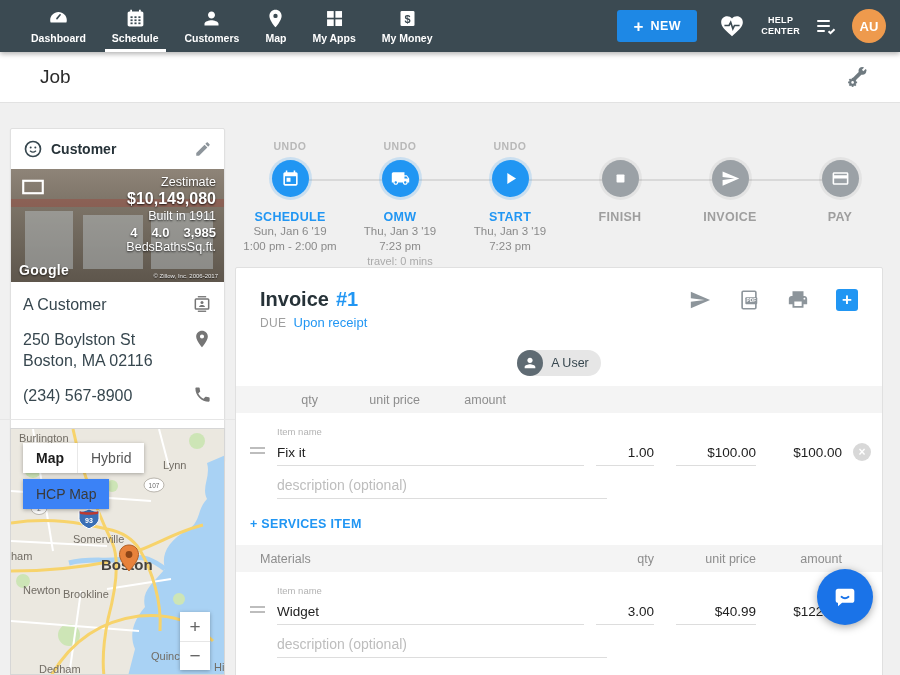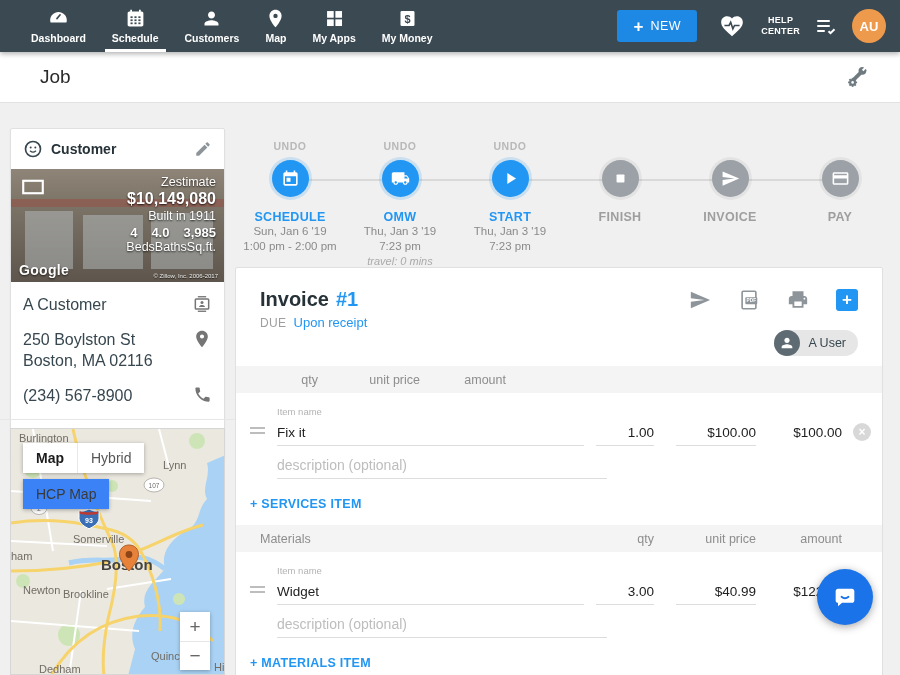--- a/index.html
+++ b/index.html
@@ -13,21 +13,21 @@
     box-shadow:0 2px 5px rgba(0,0,0,.3); }
   .nav-item { height:52px; padding:0 13px; display:flex; flex-direction:column; align-items:center;
     justify-content:center; position:relative; color:#fff; cursor:pointer; }
   .nav-item svg { width:21px; height:21px; }
   .nav-label { font-size:10.5px; font-weight:bold; margin-top:3px; white-space:nowrap; }
   .nav-item.active::after { content:""; position:absolute; bottom:0; left:6px; right:6px; height:3px; background:#fff; }
   .nav-spacer { flex:1; }
   .new-btn { width:80px; height:32px; background:#1e88e5; border-radius:3px; color:#fff;
     display:flex; align-items:center; justify-content:center; gap:7px; cursor:pointer; margin-right:22px; }
   .new-plus { font-size:17px; font-weight:bold; line-height:1; }
-  .new-label { font-size:12.5px; font-weight:normal; letter-spacing:.4px; }
+  .new-label { font-size:12.5px; font-weight:bold; letter-spacing:.4px; }
   .heart-wrap { margin-right:16px; cursor:pointer; display:flex; }
   .helpcenter { color:#fff; font-size:9px; font-weight:bold; text-align:center; line-height:1.25;
     letter-spacing:.3px; margin-right:14px; cursor:pointer; }
   .tasks-wrap { margin-right:14px; cursor:pointer; display:flex; }
   .avatar { width:34px; height:34px; border-radius:50%; background:#ee9a4d; color:#fff;
     font-size:13px; font-weight:bold; display:flex; align-items:center; justify-content:center; cursor:pointer; }
 
   
   .page-header { position:absolute; top:52px; left:0; right:0; height:51px; background:#fff;
     border-bottom:1px solid #e2e2e2; display:flex; align-items:center; padding:0 30px 0 40px; z-index:30; }
@@ -88,37 +88,37 @@
   .t-undo { height:15px; font-size:10.5px; font-weight:bold; color:#b8b8b8; letter-spacing:.5px; margin-bottom:5px; cursor:pointer; }
   .t-circle { width:37px; height:37px; border-radius:50%; margin:0 auto; display:flex; align-items:center;
     justify-content:center; position:relative; z-index:2; cursor:pointer; }
   .t-step.done .t-circle { background:#2196f3; box-shadow:0 0 0 3px rgba(33,150,243,.18); }
   .t-step.pending .t-circle { background:#9ba1a6; box-shadow:0 0 0 3px rgba(0,0,0,.05); }
   .t-circle svg { width:19px; height:19px; fill:#fff; }
   .t-label { margin-top:13px; font-size:12.5px; font-weight:bold; letter-spacing:.3px; }
   .t-step.done .t-label { color:#2196f3; }
   .t-step.pending .t-label { color:#9e9e9e; }
   .t-sub { font-size:11.5px; color:#8a8a8a; line-height:15px; }
-  .t-sub3 { font-size:11px; color:#aaa; font-style:italic; line-height:14px;text-align:center; }
+  .t-sub3 { font-size:11px; color:#aaa; line-height:14px;text-align:center; }
 
   
   .invoice-card { position:absolute; left:235px; top:267px; width:648px; height:430px;
     background:#fff; border:1px solid #e0e0e0; border-radius:2px; }
   .inv-head { padding:20px 24px 0; }
   .inv-title-row { display:flex; align-items:center; }
   .inv-title { font-size:20px; font-weight:bold; color:#263238; }
   .inv-number { font-size:20px; font-weight:bold; color:#2196f3; margin-left:7px; cursor:pointer; }
   .inv-actions { margin-left:auto; display:flex; align-items:center; gap:27px; }
   .inv-actions .act { cursor:pointer; display:flex; }
   .plus-btn { width:22px; height:22px; background:#2196f3; border-radius:3px; color:#fff; font-size:17px;
     font-weight:bold; display:flex; align-items:center; justify-content:center; cursor:pointer; line-height:1; }
   .due-row { margin-top:4px; font-size:12px; }
   .due-label { color:#9e9e9e; letter-spacing:.3px; }
   .due-value { color:#2196f3; font-size:13px; margin-left:4px; cursor:pointer; }
-  .assignee-row { display:flex; justify-content:flex-end; margin-top:0; }
+  .assignee-row { display:flex; justify-content:center; margin-top:20px; }
   .user-pill { height:26px; background:#e6e6e6; border-radius:13px; display:flex; align-items:center;
     padding-right:12px; cursor:pointer; }
   .user-pill .up-av { width:26px; height:26px; border-radius:50%; background:#5f6b73; display:flex;
     align-items:center; justify-content:center; margin-right:8px; }
   .user-pill .up-name { font-size:12.5px; color:#37474f; }
 
   .sec-bar { margin-top:10px; height:27px; background:#f4f4f4; display:flex; align-items:center;
     padding-left:24px; font-size:12.5px; color:#8d8d8d; }
   .sec-name { flex:1; }
   .col-qty { width:58px; text-align:right; }

